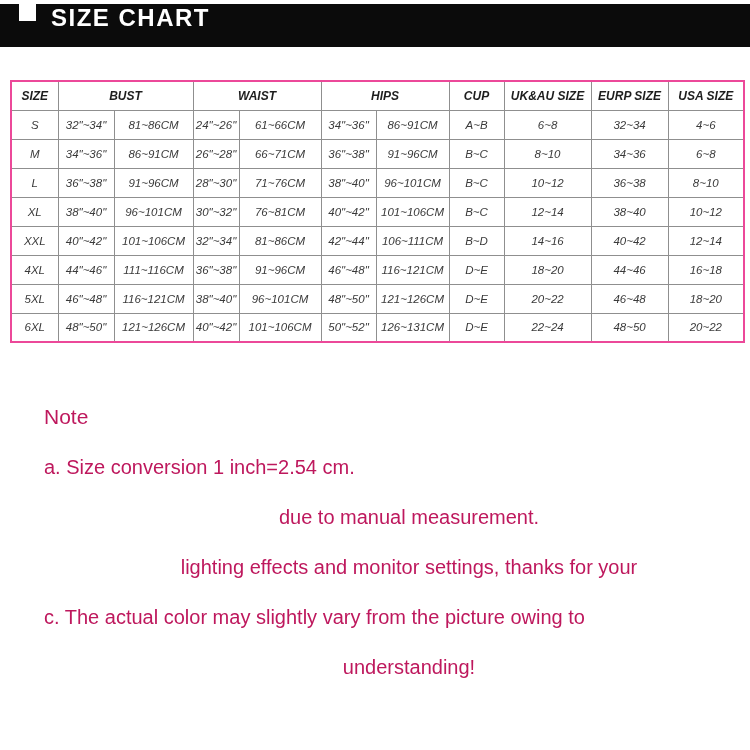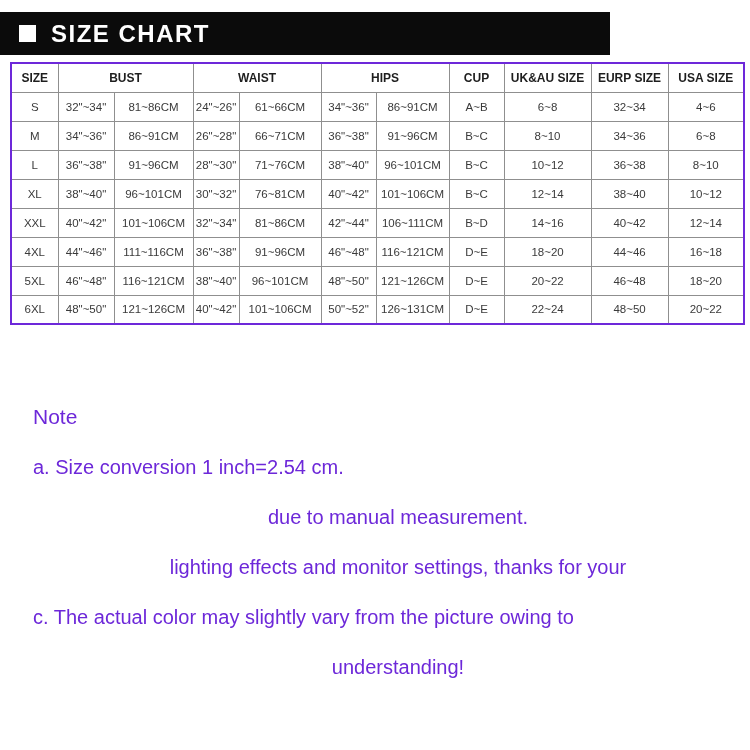--- a/index.html
+++ b/index.html
@@ -5,45 +5,46 @@
   * { margin:0; padding:0; box-sizing:border-box; }
   html,body {
     width:750px; height:750px;
     background:#ffffff;
     font-family:"Liberation Sans", sans-serif;
     overflow:hidden;
     position:relative;
   }
   .banner {
     position:absolute;
-    top:12px; left:0; width:610px; height:43px;
+    top:4px; left:0; width:750px; height:43px;
     background:#0b0b0b;
-    display:flex; align-items:center;
+    display:flex; 
     padding-left:19px;
   }
   .banner .sq {
     width:17px; height:17px;
     background:#ffffff;
     flex:0 0 auto;
   }
   .banner .title {
     color:#ffffff;
     font-size:24px;
     font-weight:bold;
     letter-spacing:1.5px;
     margin-left:15px;
     white-space:nowrap;
   }
   table.size-table {
     position:absolute;
-    top:62px; left:10px;
+    top:80px; left:10px;
     width:733px;
     border-collapse:collapse;
     table-layout:fixed;
-    border:2px solid #6d28d9;
+    border:2px solid #ec4899;
+    font-style:italic;
   }
   .size-table th, .size-table td {
     border:1px solid #8f8f8f;
     text-align:center;
     vertical-align:middle;
     height:29px;
     padding:0 1px;
     white-space:nowrap;
     overflow:hidden;
   }
@@ -51,22 +52,22 @@
     font-size:12px;
     font-weight:bold;
     color:#1e1e1e;
   }
   .size-table td {
     font-size:11.5px;
     color:#3a3a3a;
   }
   .notes {
     position:absolute;
-    top:392px; left:33px; width:700px;
-    color:#6d28d9;
+    top:392px; left:44px; width:700px;
+    color:#be185d;
     line-height:50px;
   }
   .note-heading { font-size:21px; }
   .note-line { font-size:20px; white-space:nowrap; }
   .note-line.indent { padding-left:30px;text-align:center; }
 </style>
 </head>
 <body>
 
 <div class="banner">

